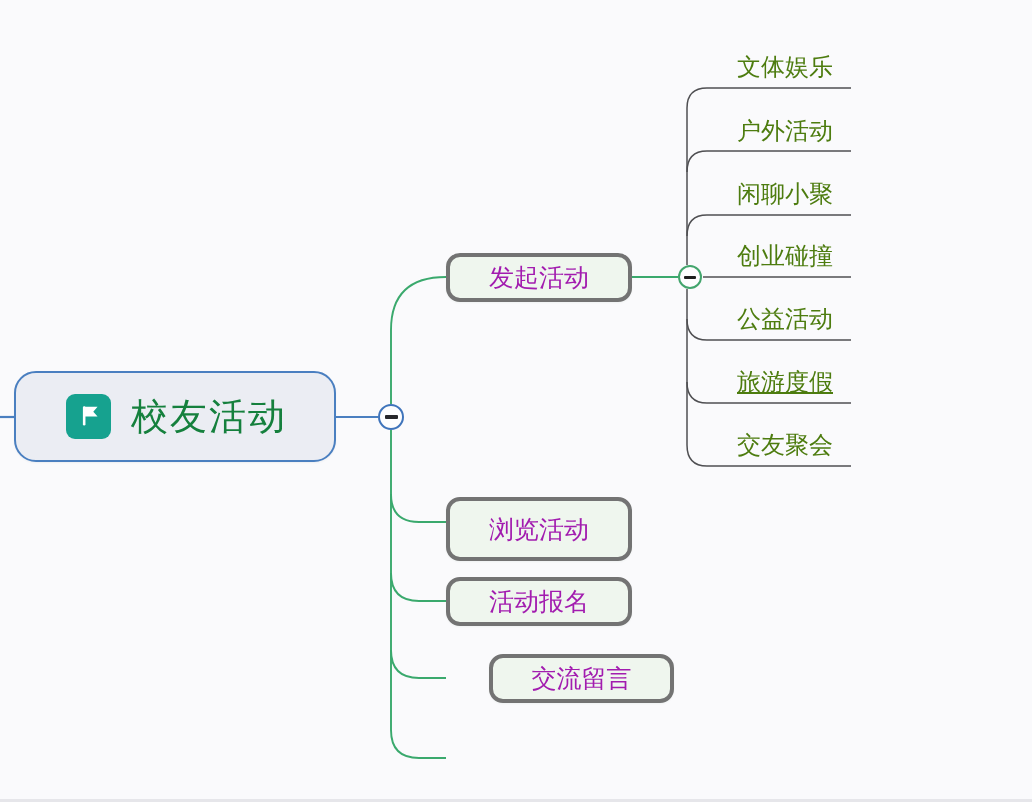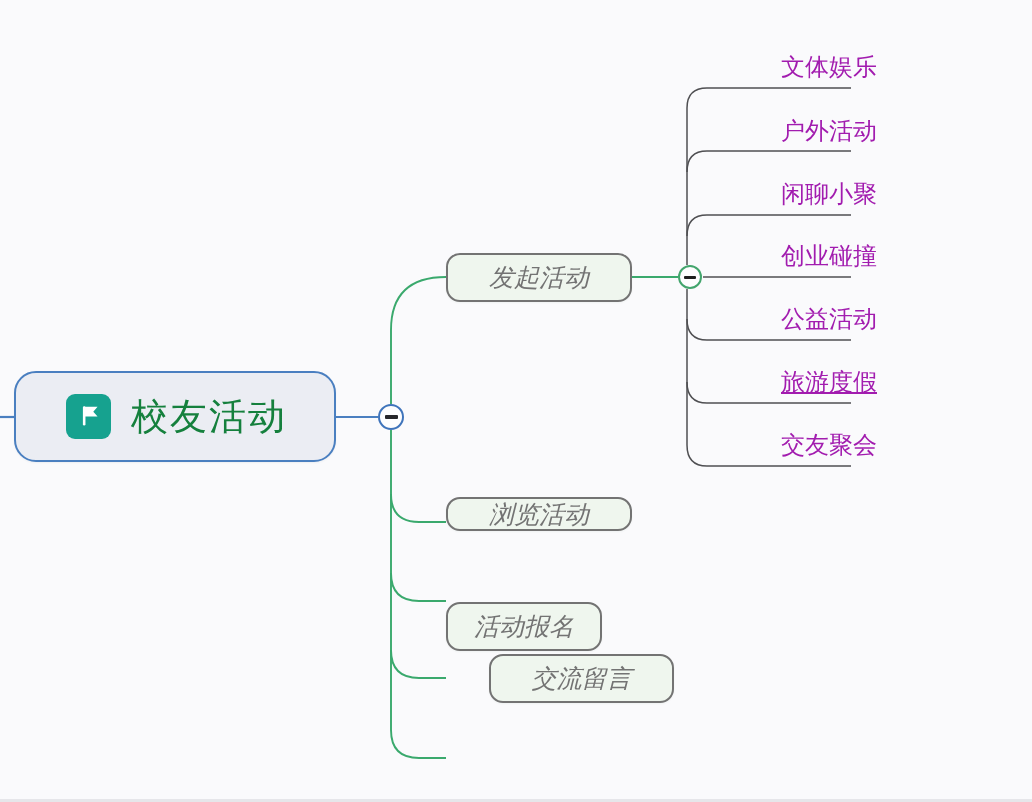--- a/index.html
+++ b/index.html
@@ -20,34 +20,33 @@
     justify-content:flex-start;
     box-shadow:0 1px 2px rgba(40,60,90,0.06);
   }
   .root-label{font-size:37px;color:#15803d;letter-spacing:2px;margin-left:20px;}
   .flag-badge{
     width:45px;height:45px;margin-left:50px;flex:0 0 45px;
     background:#16a28f;border-radius:9px;
     display:flex;align-items:center;justify-content:center;
   }
   .node-green{
-    background:#eff6ee;border:2px solid #737373;border-radius:14px;
-    font-size:25px;color:#737373;
+    background:#eff6ee;border:4px solid #737373;border-radius:14px;
+    font-size:25px;color:#a21caf;
     box-shadow:0 1px 2px rgba(40,90,50,0.05);
-    font-style:italic;
   }
   .n-initiate{left:446px;top:253px;width:186px;height:49px;}
-  .n-browse  {left:446px;top:497px;width:186px;height:34px;}
-  .n-signup  {left:446px;top:602px;width:156px;height:49px;}
+  .n-browse  {left:446px;top:497px;width:186px;height:64px;}
+  .n-signup  {left:446px;top:577px;width:186px;height:49px;}
   .n-message {left:446px;top:654px;width:185px;height:49px;margin-left:43px;}
   .n-like    {left:446px;top:733px;width:214px;height:51px;}
   
   .leaf{
     position:absolute;left:737px;
-    font-size:24px;color:#a21caf;line-height:1;white-space:nowrap;margin-left:44px;
+    font-size:24px;color:#4d7c0f;line-height:1;white-space:nowrap;
   }
   .leaf-0{top:55px;} .leaf-1{top:119px;} .leaf-2{top:182px;}
   .leaf-3{top:244px;} .leaf-4{top:307px;} .leaf-5{top:370px;text-decoration:underline;}
   .leaf-6{top:433px;}
   
   .collapse{
     position:absolute;border-radius:50%;background:#fdfdfe;
     display:flex;align-items:center;justify-content:center;cursor:pointer;
   }
   .collapse .bar{border-radius:1px;}

